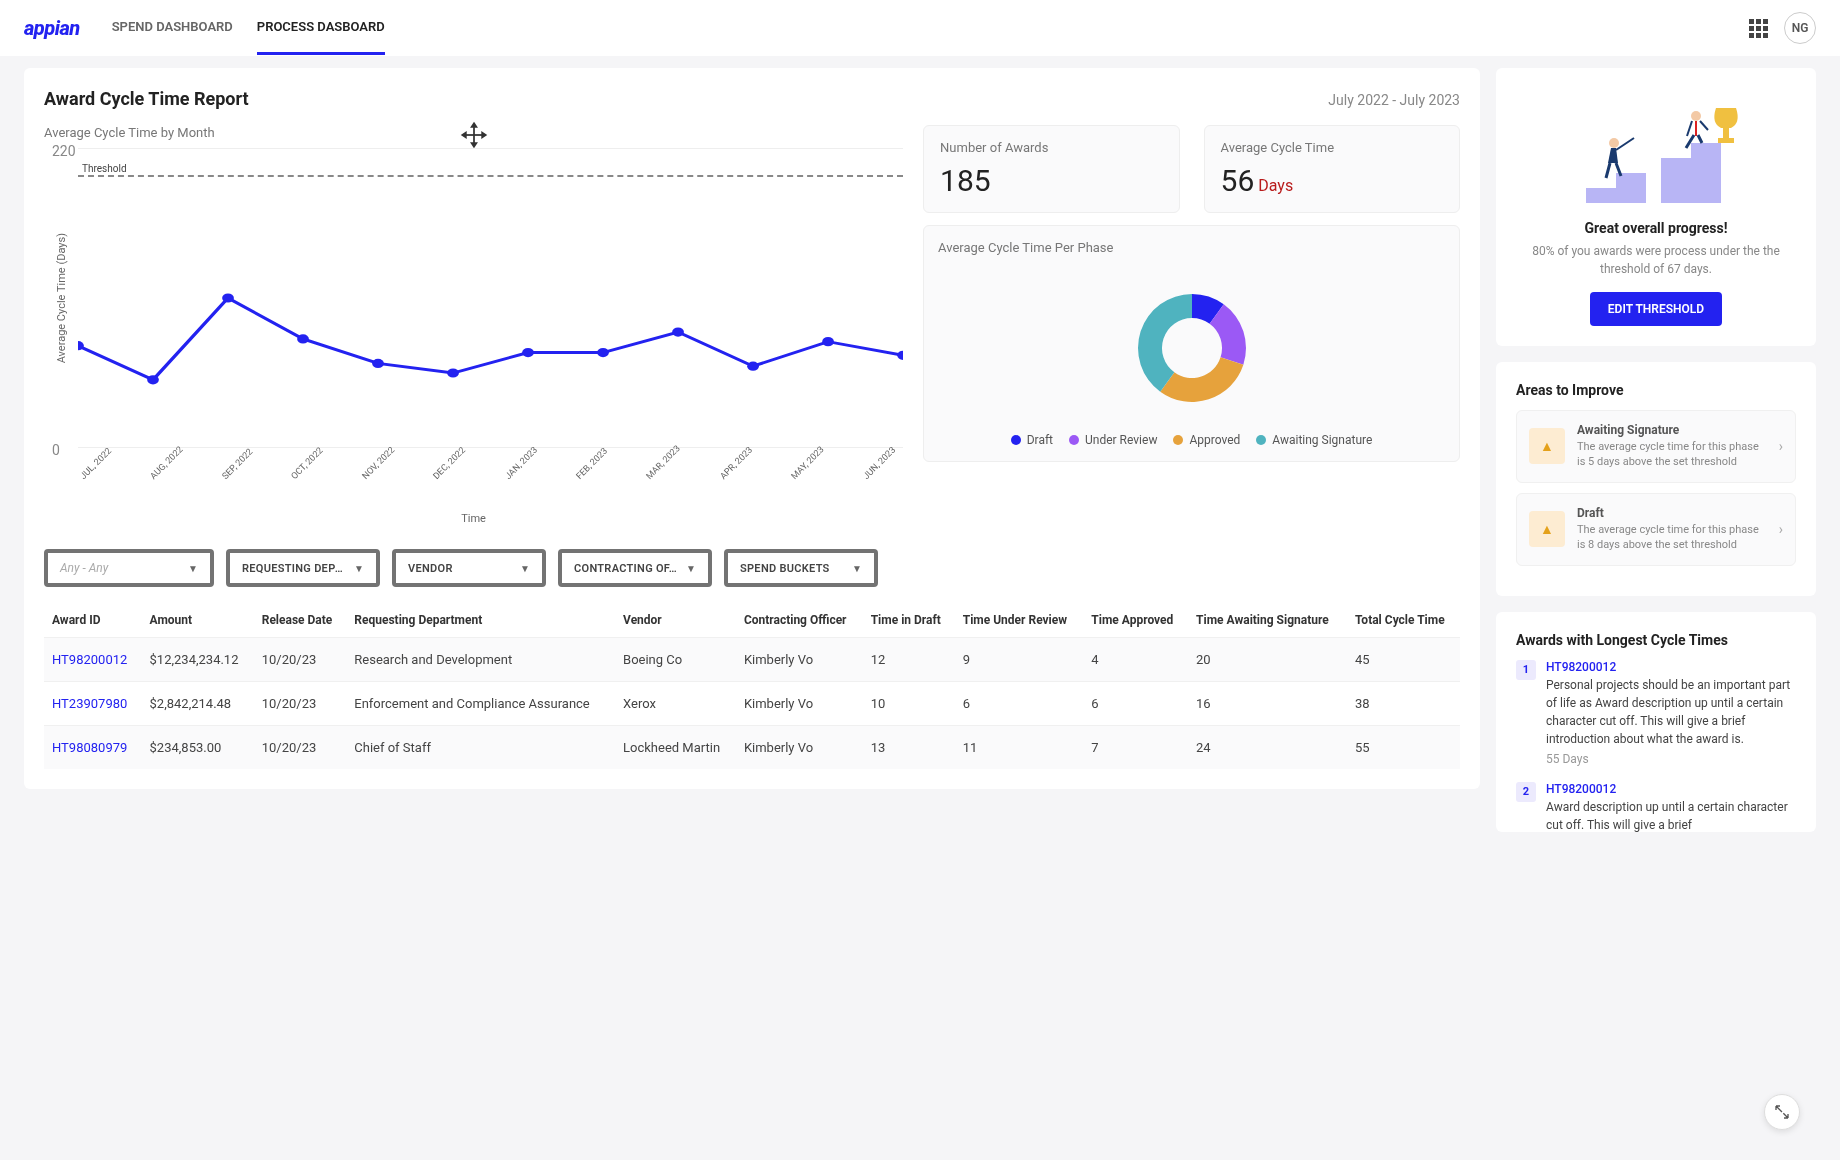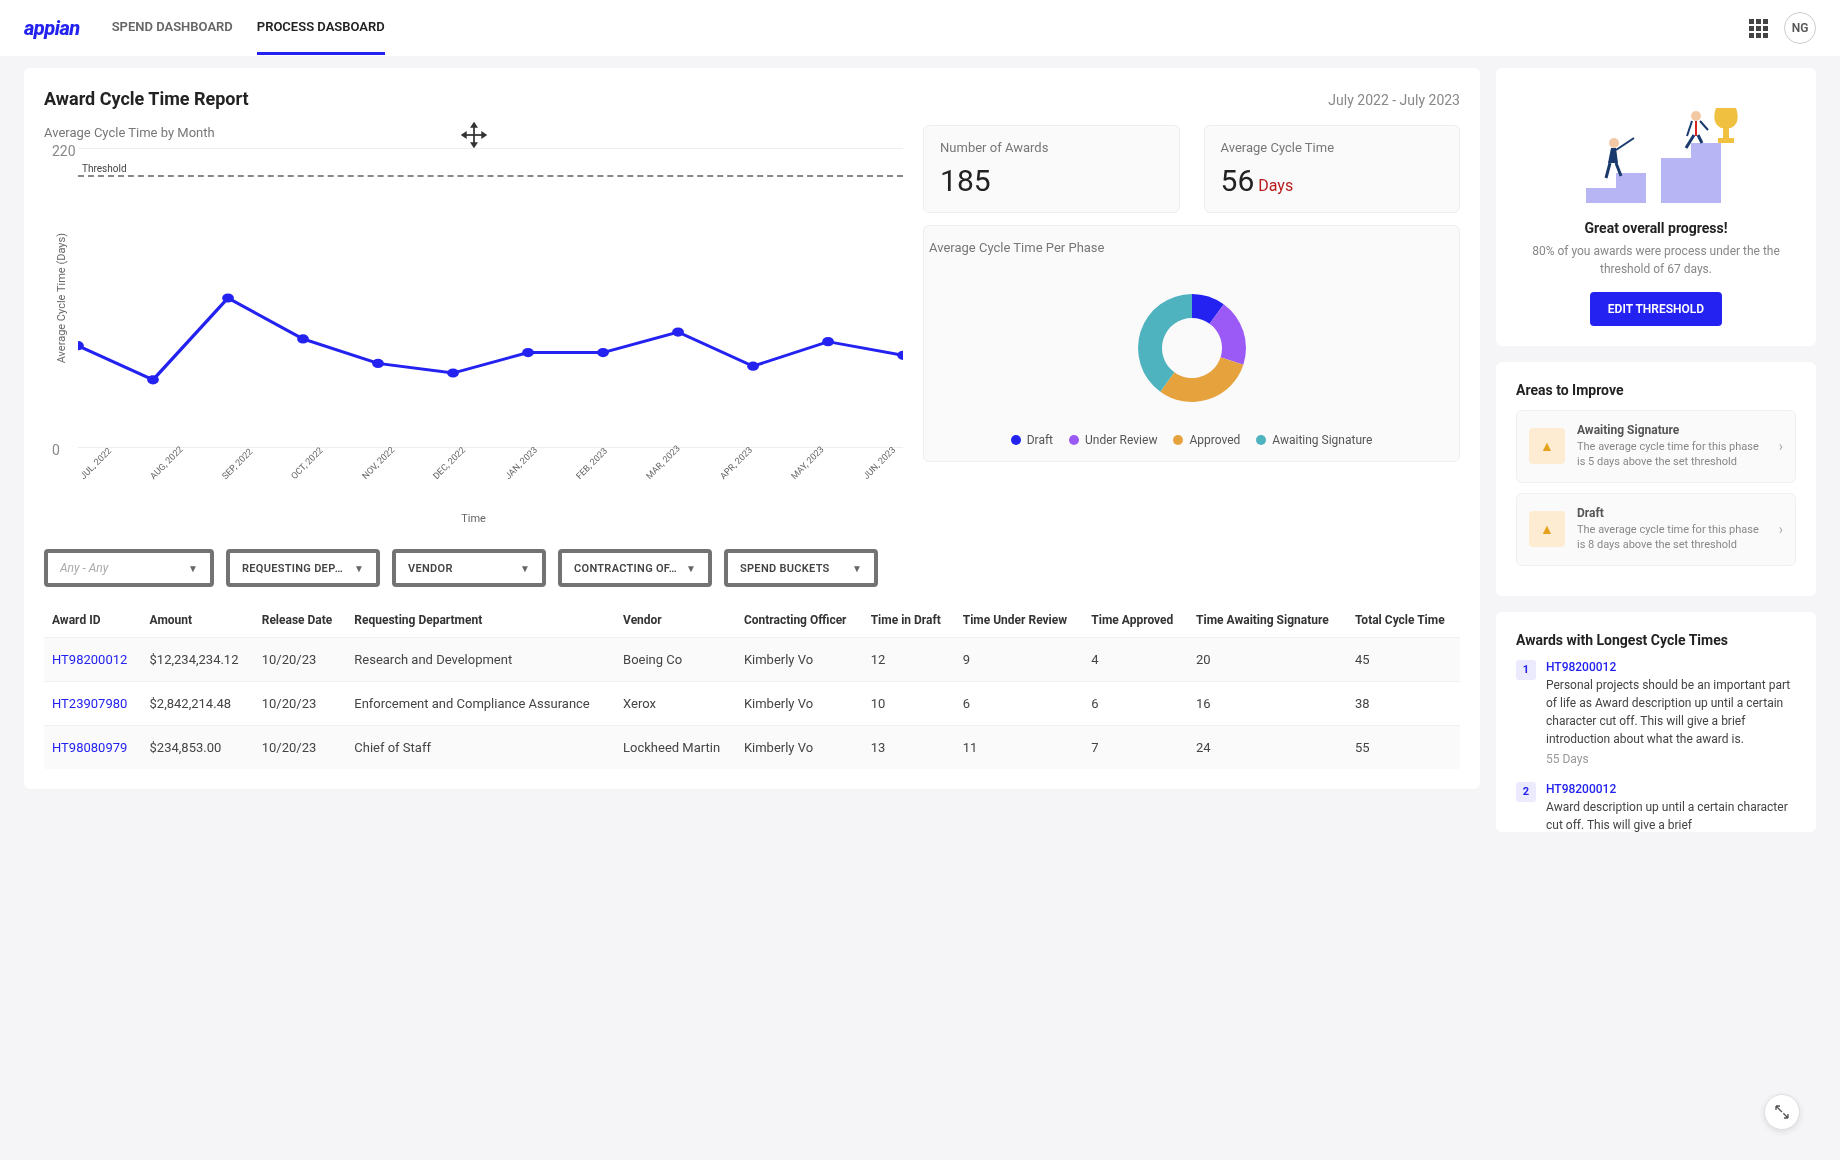--- a/index.html
+++ b/index.html
@@ -25,21 +25,21 @@
 .chart-block { flex: 1.6; position: relative; }
 .chart-title { color: #777; font-size: 13px; margin-bottom: 8px; }
 .move-handle { position: absolute; top: -4px; left: 50%; transform: translateX(-50%); cursor: move; }
 .move-handle svg { width: 28px; height: 28px; }
 .kpi-col { flex: 1; display: flex; flex-direction: column; gap: 12px; }
 .kpi-row { display: flex; gap: 24px; }
 .kpi { flex: 1; background: #fafafb; border: 1px solid #eee; border-radius: 6px; padding: 14px 16px; }
 .kpi-label { color: #777; font-size: 13px; margin-bottom: 8px; }
 .kpi-value { font-size: 30px; font-weight: 400; color: #222; }
 .kpi-unit { color: #b91c1c; font-size: 16px; margin-left: 4px; }
-.donut-block { background: #fafafb; border: 1px solid #eee; border-radius: 6px; padding: 14px 5px; }
+.donut-block { background: #fafafb; border: 1px solid #eee; border-radius: 6px; padding: 14px 14px; }
 .donut-wrap { display: flex; justify-content: center; padding: 10px 0; }
 .legend { display: flex; flex-wrap: wrap; justify-content: center; gap: 4px 16px; font-size: 12px; color: #555; }
 .legend-item { display: flex; align-items: center; gap: 6px; }
 .swatch { width: 10px; height: 10px; border-radius: 50%; }
 
 .lc-wrap { display: flex; height: 300px; }
 .lc-yaxis { width: 34px; display: flex; flex-direction: column; align-items: center; justify-content: center; }
 .lc-ylabel { writing-mode: vertical-rl; transform: rotate(180deg); font-size: 11px; color: #666; }
 .lc-body { flex: 1; position: relative; }
 .lc-ticks { position: absolute; inset: 0; }

